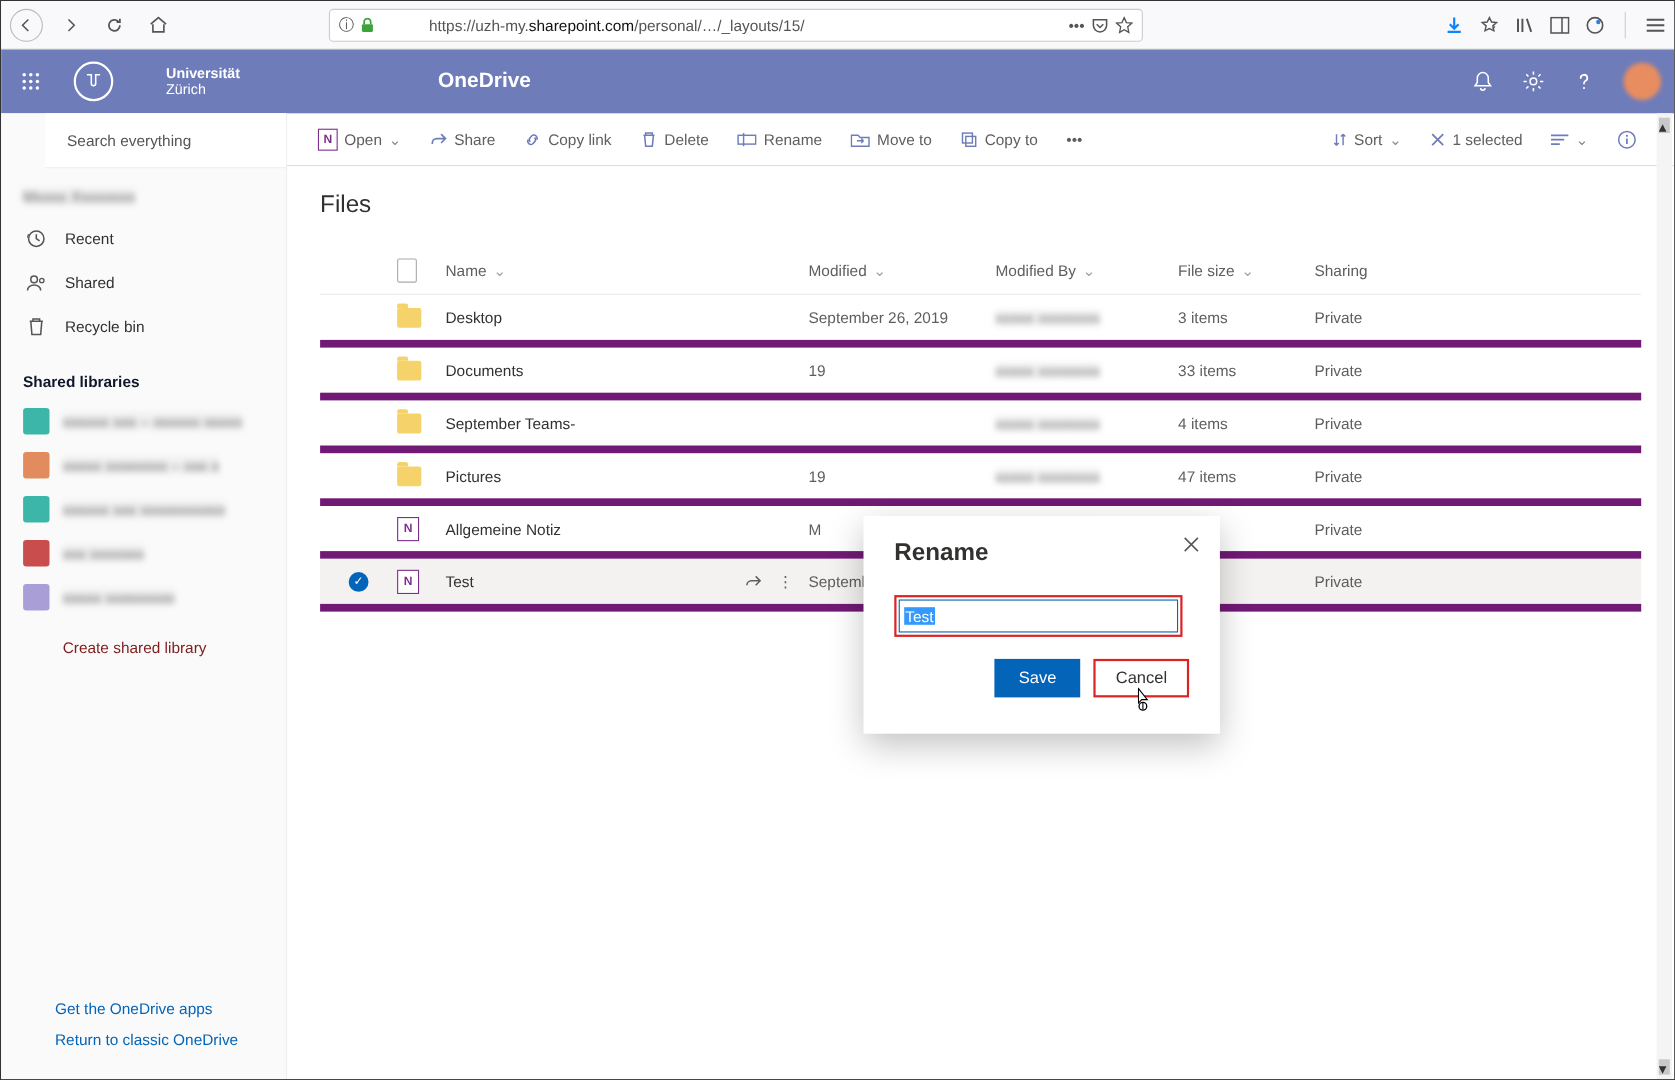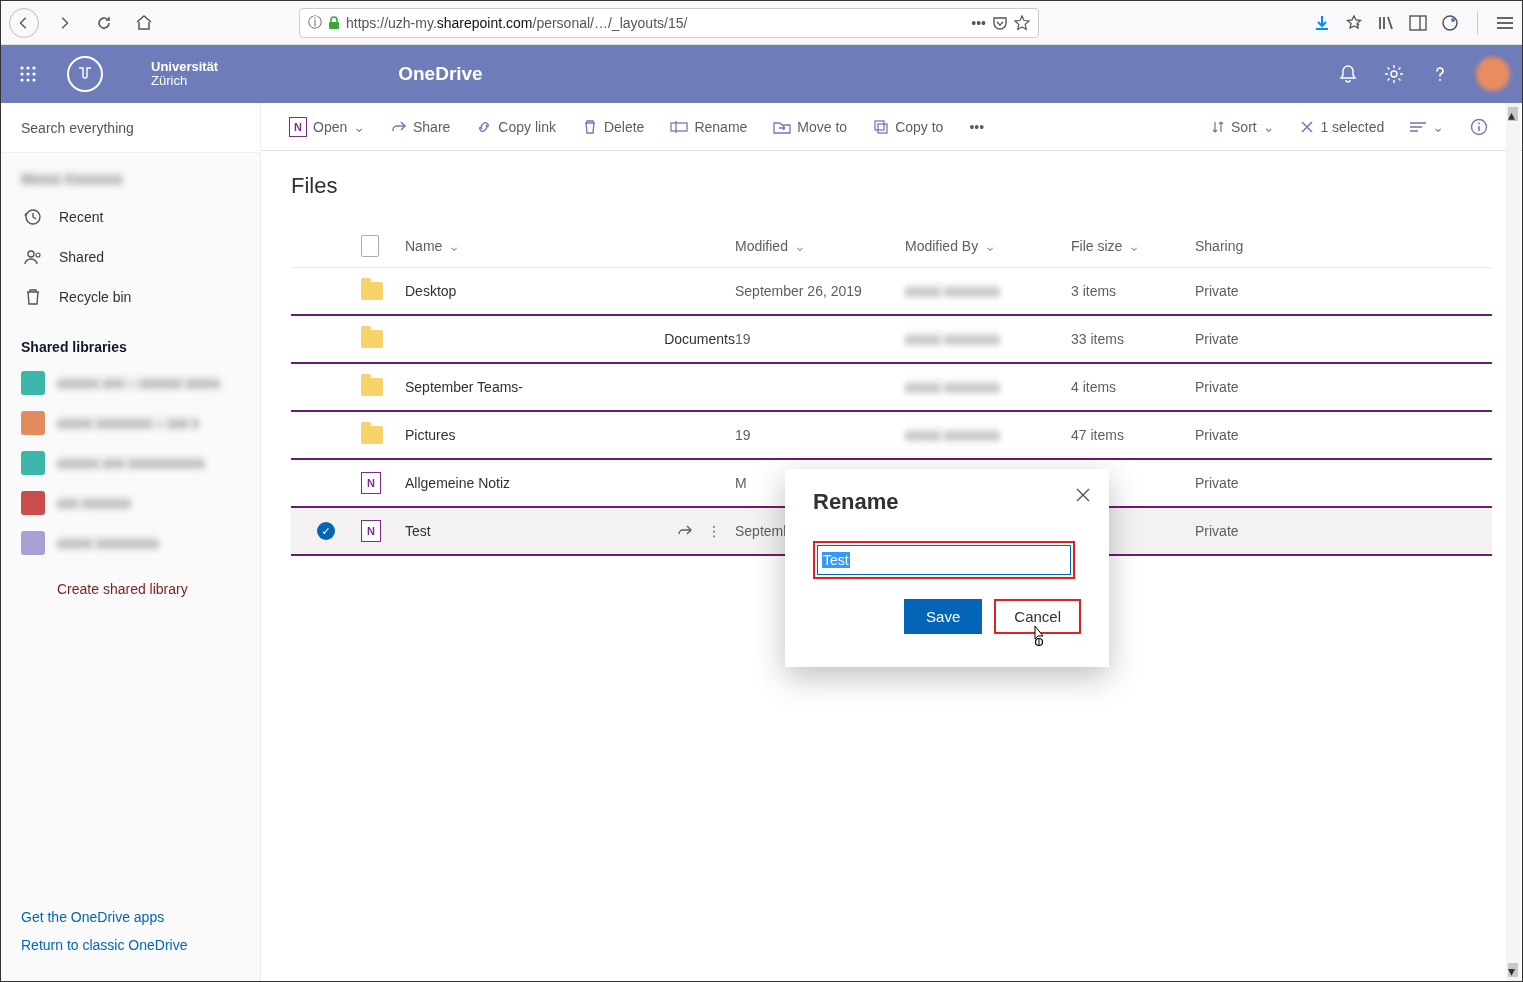--- a/index.html
+++ b/index.html
@@ -5,21 +5,21 @@
 * { box-sizing: border-box; margin: 0; padding: 0; }
 html, body { width: 1523px; height: 982px; font-family: "Segoe UI", Arial, sans-serif; font-size: 14px; color: #323130; background: #fff; overflow: hidden; }
 body { border: 1px solid #333; }
 
 
 .browser-chrome { height: 44px; background: #f9f9fb; display: flex; align-items: center; padding: 0 8px; gap: 10px; border-bottom: 1px solid #e0e0e0; }
 .nav-btn { width: 30px; height: 30px; display: flex; align-items: center; justify-content: center; color: #555; border-radius: 4px; }
 .nav-btn.circle { border: 1px solid #bbb; border-radius: 50%; }
 .url-bar { flex: 0 0 740px; margin-left: 130px; height: 30px; border: 1px solid #ccc; border-radius: 4px; display: flex; align-items: center; padding: 0 8px; gap: 6px; color: #555; background: #fff; }
 .url-bar .lock { color: #3ba53b; }
-.url-bar .url { flex: 1; white-space: nowrap; overflow: hidden; }
+.url-bar .url { flex: 1; white-space: nowrap; overflow: hidden; margin-left: 44px; }
 .url-bar .url .dark { color: #111; }
 .chrome-right { margin-left: auto; display: flex; gap: 14px; align-items: center; color: #555; }
 .chrome-right .dl { color: #0a84ff; }
 .chrome-sep { width: 1px; height: 24px; background: #ccc; margin: 0 4px; }
 
 
 .suite-header { height: 58px; background: #6f7cba; color: #fff; display: flex; align-items: center; padding: 0 12px 0 0; }
 .waffle { width: 54px; height: 58px; display: flex; align-items: center; justify-content: center; }
 .logo-box { display: flex; align-items: center; gap: 8px; padding: 0 12px; }
 .logo-circle { width: 36px; height: 36px; border: 2px solid #fff; border-radius: 50%; display:flex;align-items:center;justify-content:center; }
@@ -27,47 +27,47 @@
 .logo-txt .b { font-weight: 600; }
 .app-title { font-size: 19px; font-weight: 600; margin-left: 168px; }
 .suite-right { margin-left: auto; display: flex; align-items: center; gap: 26px; }
 .avatar { width: 34px; height: 34px; border-radius: 50%; background: #e88d5f; filter: blur(2px); }
 
 
 .main { display: flex; height: calc(982px - 44px - 58px - 2px); }
 
 
 .sidebar { width: 260px; background: #fafafa; border-right: 1px solid #eee; display: flex; flex-direction: column; }
-.search-box { height: 50px; border-bottom: 1px solid #eee; background:#fff; display:flex; align-items:center; padding: 0 20px; color:#555; }
+.search-box { height: 50px; border-bottom: 1px solid #eee; background:#fff; display:flex; align-items:center; padding: 0 20px; color:#555;margin-left:40px; }
 .user-row { padding: 18px 20px 10px; }
 .blur { filter: blur(3px); color: #666; background: rgba(0,0,0,0.04); border-radius: 3px; }
 .nav-item { display: flex; align-items: center; gap: 16px; padding: 11px 22px; color: #323130; }
 .nav-item.active { background: #eaeaea; font-weight: 600; }
 .nav-ico { width: 20px; display:flex; justify-content:center; color:#555; }
 .section-hd { padding: 22px 20px 8px; font-weight: 700; color:#0f172a; }
 .lib-item { display:flex; align-items:center; gap: 12px; padding: 8px 20px; }
 .lib-tile { width: 24px; height: 24px; border-radius: 3px; }
 .lib-tile.c1{background:#3cb6a9}.lib-tile.c2{background:#e28b5e}.lib-tile.c3{background:#3cb6a9}.lib-tile.c4{background:#c94d4d}.lib-tile.c5{background:#a99fd6}
 .create-lib { padding: 18px 0 0 56px; color:#7f1d1d; }
-.sidebar-footer { margin-top:auto; padding: 14px 20px 22px; }
+.sidebar-footer { margin-top:auto; padding: 14px 20px 22px; margin-left: 29px; }
 .sidebar-footer div { color:#0364b8; padding: 6px 0; font-size:14px; }
 
 
 .content { flex:1; position:relative; display:flex; flex-direction:column; }
 .command-bar { height: 48px; border-bottom: 1px solid #e1dfdd; display:flex; align-items:center; padding: 0 24px 0 18px; gap: 6px; color:#605e5c; }
 .cmd { display:flex; align-items:center; gap:6px; padding: 0 10px; height:100%; }
 .cmd .ico { color:#6f7cba; display:flex; }
 .cmd .chev { color:#888; }
 .cmd-spacer { flex:1; }
 .page-title { padding: 22px 30px 6px; font-size: 22px; font-weight:400; color:#323130; }
 .table { padding: 30px 30px 0; }
 .thead, .trow { display:grid; grid-template-columns: 70px 44px 330px 170px 166px 124px 140px; align-items:center; }
 .thead { color:#605e5c; font-weight:400; padding-bottom: 10px; border-bottom: 1px solid #edebe9; font-size: 14px; }
 .thead .hd { display:flex; align-items:center; gap:6px;}
-.trow { height: 48px; border-bottom: 2px solid #701a75; color:#605e5c; }
+.trow { height: 48px; border-bottom: 7px solid #701a75; color:#605e5c; }
 .trow .name { color:#323130; }
 .trow.selected { background:#f3f2f1; }
 .folder-ico { width:22px; height:18px; background:#f5d36a; border-radius:2px; position:relative; }
 .folder-ico::before{content:"";position:absolute;top:-4px;left:0;width:10px;height:4px;background:#f5d36a;border-radius:2px 2px 0 0;}
 .onenote-ico { width:20px; height:22px; border:1px solid #7b2f8c; display:flex;align-items:center;justify-content:center;color:#7b2f8c;font-size:11px;font-weight:700;background:#fff;}
 .file-ico-generic { width:18px; height:22px; border:1px solid #aaa; border-radius:2px; position:relative;}
 .sel-circle { width:18px; height:18px; border-radius:50%; background:#0364b8; display:flex;align-items:center;justify-content:center;color:#fff;font-size:11px;}
 .row-actions{display:flex;gap:14px;color:#605e5c;justify-content:flex-end;padding-right:14px;}
 .small-muted { color:#a19f9d; }
 .scrollbar-v { position:absolute; right:2px; top:0; bottom:0; width:14px; background:#f4f4f4; }
@@ -432,21 +432,21 @@
             <div>September 26, 2019</div>
             <div><span class="blur">xxxxx xxxxxxxx</span></div>
             <div>3 items</div>
             <div>Private</div>
           </div>
           <div class="trow">
             <div style="display:flex;justify-content:center"></div>
             <div>
               <div class="folder-ico"></div>
             </div>
-            <div style="display:flex;align-items:center;justify-content:flex-end">
+            <div style="display:flex;align-items:center;justify-content:flex-start">
               <span class="name">Documents</span>
             </div>
             <div>19</div>
             <div><span class="blur">xxxxx xxxxxxxx</span></div>
             <div>33 items</div>
             <div>Private</div>
           </div>
           <div class="trow">
             <div style="display:flex;justify-content:center"></div>
             <div>

